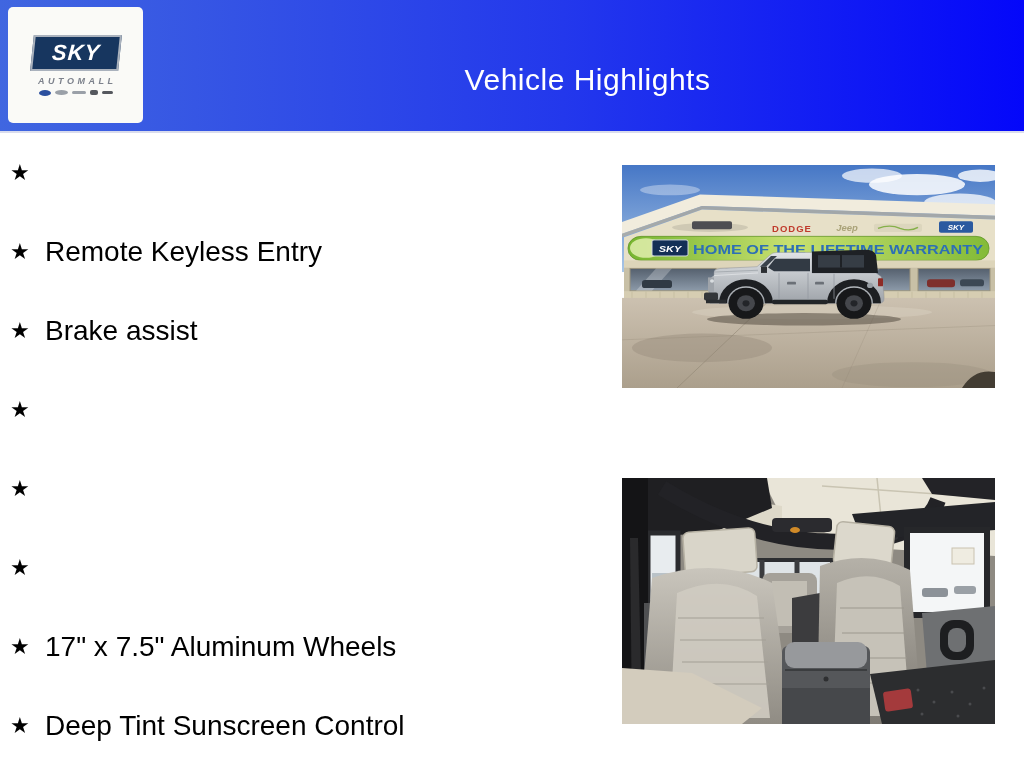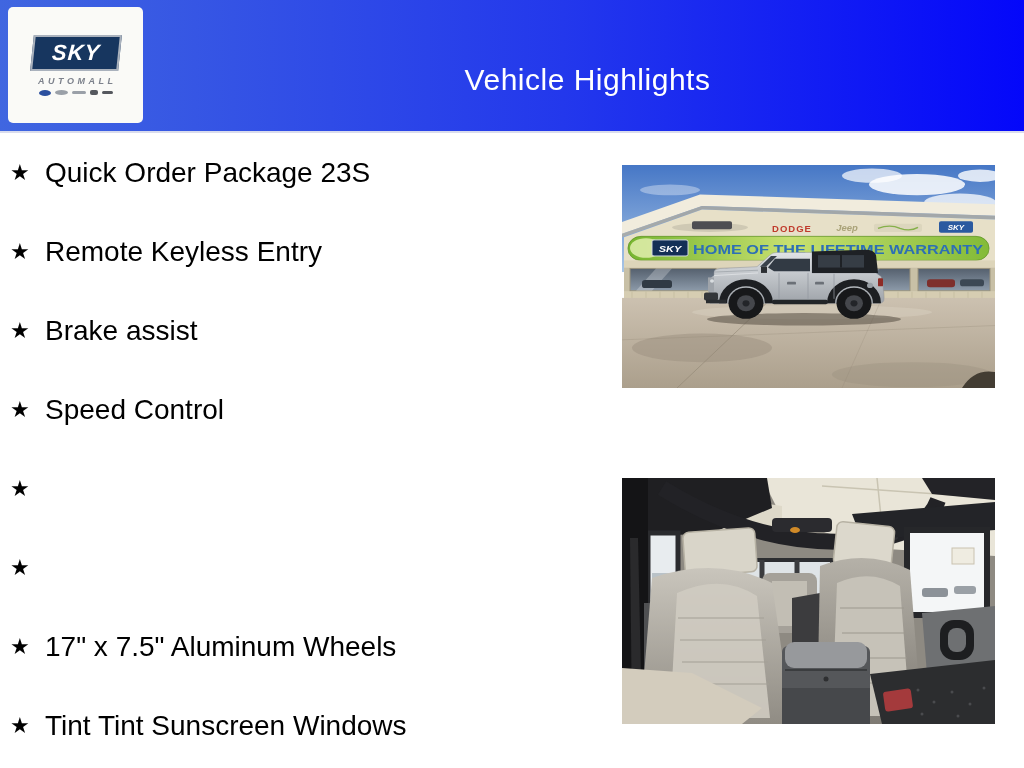--- a/index.html
+++ b/index.html
@@ -86,47 +86,45 @@
       </div>
     </div>
     <div class="title-wrap">
       <div class="page-title">Vehicle Highlights</div>
     </div>
   </div>
 
   <ul class="feature-list">
     <li>
       <span class="star">★</span>
-      <span>Quick Order Package 23S</span>
     </li>
     <li>
       <span class="star">★</span>
       <span>Remote Keyless Entry</span>
     </li>
     <li>
       <span class="star">★</span>
       <span>Brake assist</span>
     </li>
     <li>
       <span class="star">★</span>
-      <span>Speed Control</span>
     </li>
     <li>
       <span class="star">★</span>
     </li>
     <li>
       <span class="star">★</span>
     </li>
     <li>
       <span class="star">★</span>
       <span>17" x 7.5" Aluminum Wheels</span>
     </li>
     <li>
       <span class="star">★</span>
-      <span>Tint Tint Sunscreen Windows</span>
+      <span>Deep Tint Sunscreen Control</span>
     </li>
   </ul>
 
   <div class="photo" id="photo-exterior" role="img" aria-label="Silver Jeep Wrangler Unlimited parked in front of SKY Automall dealership building">
     <svg viewBox="0 0 373 250" preserveAspectRatio="none">
       <defs>
         <linearGradient id="skyG" x1="0" y1="0" x2="0" y2="1">
           <stop offset="0" stop-color="#4677c6"></stop>
             <stop offset="1" stop-color="#a9c6e6"></stop>
         </linearGradient>

